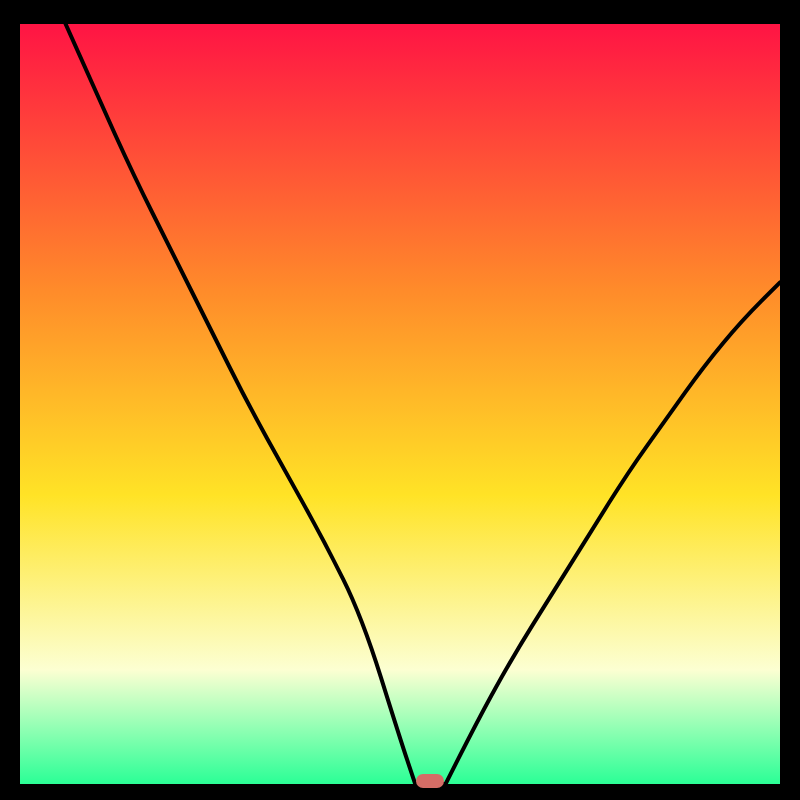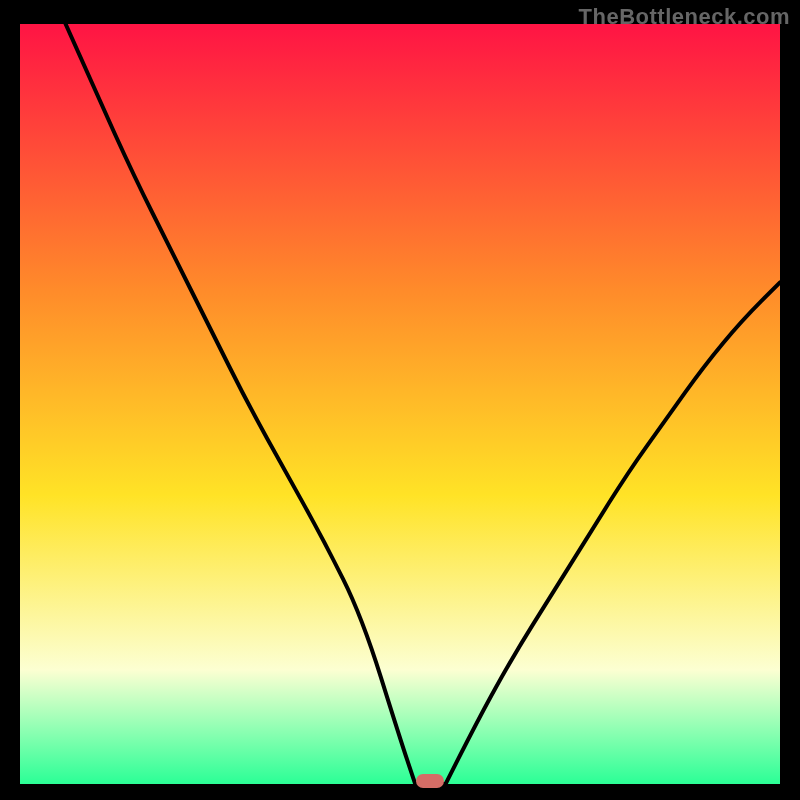--- a/index.html
+++ b/index.html
@@ -42,21 +42,20 @@
     height: 14px;
     border-radius: 9px;
     background: #d56d66;
   }
 </style>
 </head>
 <body>
 
 <div class="frame">
 
-  <div class="watermark">TheBottleneck.com</div>
 
   <div class="plot">
     <svg id="chart-svg" viewBox="0 0 760 760" width="760" height="760">
       <defs>
         <linearGradient id="bg-grad" x1="0" y1="0" x2="0" y2="1">
           <stop id="g0" offset="0%" stop-color="#ff1444"></stop>
           <stop id="g1" offset="35%" stop-color="#ff8b2a"></stop>
           <stop id="g2" offset="62%" stop-color="#ffe326"></stop>
           <stop id="g3" offset="85%" stop-color="#fcffd2"></stop>
           <stop id="g4" offset="100%" stop-color="#2bff96"></stop>

